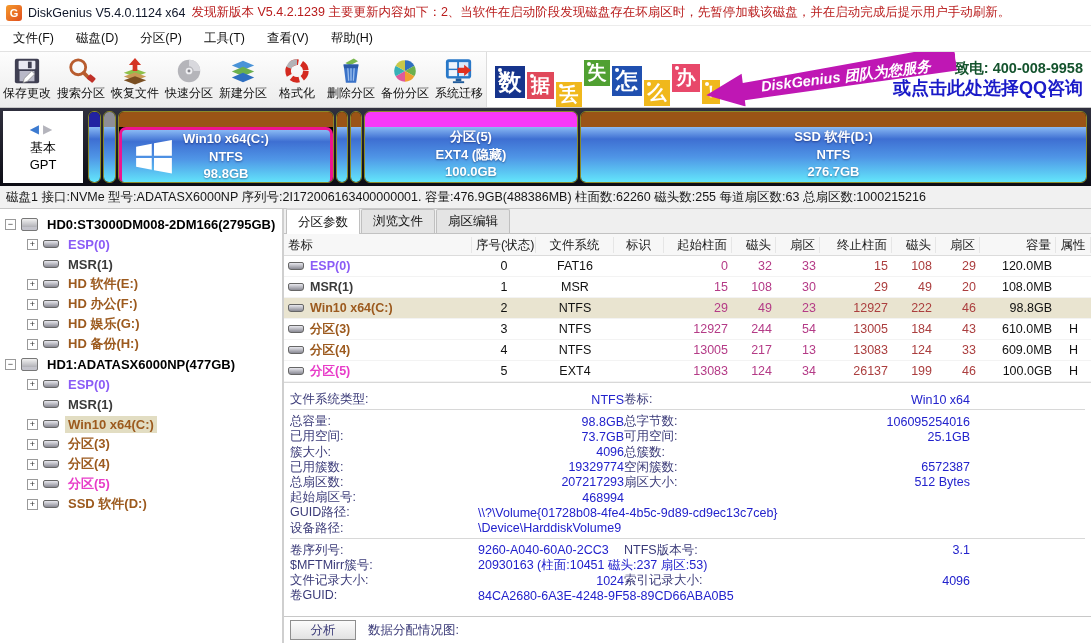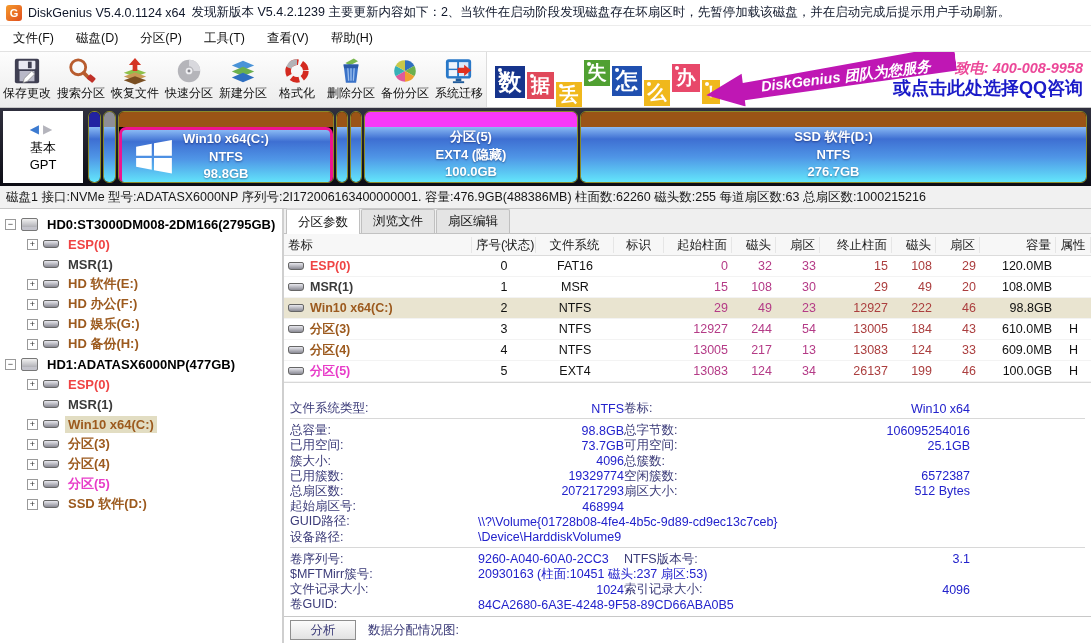--- a/index.html
+++ b/index.html
@@ -5,21 +5,21 @@
   * { margin:0; padding:0; box-sizing:border-box; }
   html,body { width:1091px; height:643px; overflow:hidden;
     font-family:"Liberation Sans","DejaVu Sans",sans-serif; font-size:12px; background:#fff; color:#111; }
 
   
   .titlebar { height:26px; display:flex; align-items:center; gap:6px; padding:0 6px; background:#fff; border-bottom:1px solid #ececec; }
   .app-icon { width:16px; height:16px; border-radius:3px; flex:0 0 16px;
     background:linear-gradient(135deg,#f59a2c,#e04e1e); color:#fff; font-weight:bold; font-size:11px;
     display:flex; align-items:center; justify-content:center; }
   .title-text { color:#0f172a; font-size:12.5px; white-space:nowrap; }
-  .title-notice { color:#0f172a; font-size:12.5px; white-space:nowrap; overflow:hidden; }
+  .title-notice { color:#b91c1c; font-size:12.5px; white-space:nowrap; overflow:hidden; }
 
   
   .menubar { height:26px; display:flex; align-items:center; background:#fff; border-bottom:1px solid #e2e2e2; padding-left:2px; }
   .menu-item { padding:0 11px; height:100%; display:flex; align-items:center; font-size:12.5px; color:#101010; cursor:default; }
 
   
   .toolbar { height:56px; display:flex; background:linear-gradient(#fdfdfd,#ececec); border-bottom:1px solid #c6c6c6; }
   .tool-btn { width:54px; display:flex; flex-direction:column; align-items:center; justify-content:center; gap:0; color:#101010; font-size:12px; }
   .tool-btn svg { width:30px; height:28px; display:block; }
   .tool-label { white-space:nowrap; }
@@ -73,39 +73,39 @@
   .titem.lvl1 { padding-left:27px; }
   .expander { width:11px; height:11px; flex:0 0 11px; border:1px solid #9a9a9a; background:#fff; color:#333;
     font-size:9px; line-height:9px; text-align:center; margin-right:5px; font-weight:normal; }
   .exp-space { width:16px; flex:0 0 16px; }
   .disk-ico { width:17px; height:13px; flex:0 0 17px; margin-right:6px; border:1px solid #777; border-radius:2px;
     background:linear-gradient(#f0f0f0,#9a9aa2); box-shadow:inset 0 -3px 0 #c4c4cc; }
   .drive-ico { width:16px; height:8px; flex:0 0 16px; margin-right:6px; border:1px solid #666; border-radius:2px 2px 3px 3px;
     background:linear-gradient(#e8e8ee,#8a8a94); }
   .tlabel { padding:1px 3px; }
   .titem.selected .tlabel { background:#e2ddc2; }
-  .c-disk { color:#000; } .c-esp { color:#ef4444; } .c-msr { color:#3a3a3a; }
+  .c-disk { color:#000; } .c-esp { color:#8b5cf6; } .c-msr { color:#3a3a3a; }
   .c-data { color:#9c5a1e; } .c-pink { color:#e83cc8; }
 
   .rpanel { flex:1; display:flex; flex-direction:column; background:#fff; min-width:0; }
   .tabs { height:25px; flex:0 0 25px; background:#efefef; border-bottom:1px solid #c2c2c2; display:flex; align-items:flex-end; padding-left:2px; gap:1px; }
   .tab { padding:3px 11px 3px 11px; font-size:12.5px; background:#e4e4e4; border:1px solid #c0c0c0; border-bottom:none;
     border-radius:2px 2px 0 0; color:#101010; position:relative; }
   .tab.active { background:#fff; top:1px; padding-top:4px; border-top:2px solid #d8d8d8; }
 
   .thead { height:22px; flex:0 0 22px; display:flex; align-items:center; background:#f7f7f7; border-bottom:1px solid #dcdcdc; color:#1a1a1a; font-size:12.5px; }
   .th { padding:0 4px; border-right:1px solid #e6e6e6; height:16px; line-height:16px; white-space:nowrap; overflow:hidden; }
   .trow { height:21px; flex:0 0 21px; display:flex; align-items:center; font-size:12.5px; border-bottom:1px solid #f3f3f3; }
   .trow.selected { background:#e9e4d0; }
   .td { padding:0 4px; white-space:nowrap; overflow:hidden; }
   .td.namecell { display:flex; align-items:center; font-weight:bold; }
   .al { text-align:left; } .ac { text-align:center; } .ar { text-align:right; }
   .num-start { color:#b43a86; } .num-end { color:#ab3e3e; }
 
-  .details { flex:1; border-top:1px solid #d8d8d8; padding:17px 6px 0 6px; overflow:hidden; }
+  .details { flex:1; border-top:1px solid #d8d8d8; padding:8px 6px 0 6px; overflow:hidden; }
   .drow { display:grid; grid-template-columns:148px 186px 136px 210px; height:15.2px; align-items:center; font-size:12.5px; }
   .dlabel { color:#3a3a78; white-space:nowrap; }
   .dvalue { color:#2222cc; text-align:right; white-space:nowrap; }
   .dvalue.vleft { text-align:left; padding-left:40px; }
   .dvalue.vwide { grid-column:2 / 5; text-align:left; padding-left:40px; }
   .dsep { border-top:1px solid #d8d8d8; margin:3px 0; }
 
   .rfooter { height:27px; flex:0 0 27px; border-top:1px solid #c8c8c8; display:flex; align-items:center; gap:12px; padding-left:6px; }
   .analyze-btn { width:66px; height:20px; display:flex; align-items:center; justify-content:center;
     background:linear-gradient(#fbfbfb,#e2e2e2); border:1px solid #8e8e8e; color:#3a3a78; font-size:12.5px; }
@@ -246,21 +246,21 @@
         <div class="tile" style="background: rgb(80, 160, 50);">失<span class="dot"></span></div>
         <div class="tile" style="background: rgb(32, 80, 176);">怎<span class="dot"></span></div>
         <div class="tile" style="background: rgb(240, 184, 28);">么<span class="dot"></span></div>
         <div class="tile" style="background: rgb(232, 72, 106);">办<span class="dot"></span></div>
         <div class="tile" style="background: rgb(240, 184, 28);">！<span class="dot"></span></div>
       </div>
     <div class="ad-arrow" id="adArrow" style="background: rgb(191, 23, 180);">
       <span>DiskGenius 团队为您服务</span>
     </div>
     <div class="phone-area">
-      <div class="phone" id="phoneLine" style="color: #ec4899; font-style: italic;">
+      <div class="phone" id="phoneLine" style="color: #14532d;">
         <span>致电:</span> <span>400-008-9958</span>
       </div>
       <div class="qq" id="qqLine" style="color: rgb(26, 26, 200);">或点击此处选择QQ咨询</div>
     </div>
   </div>
 </div>
 
 <div class="pstrip">
   <div class="pnav">
     <div class="arrows">

